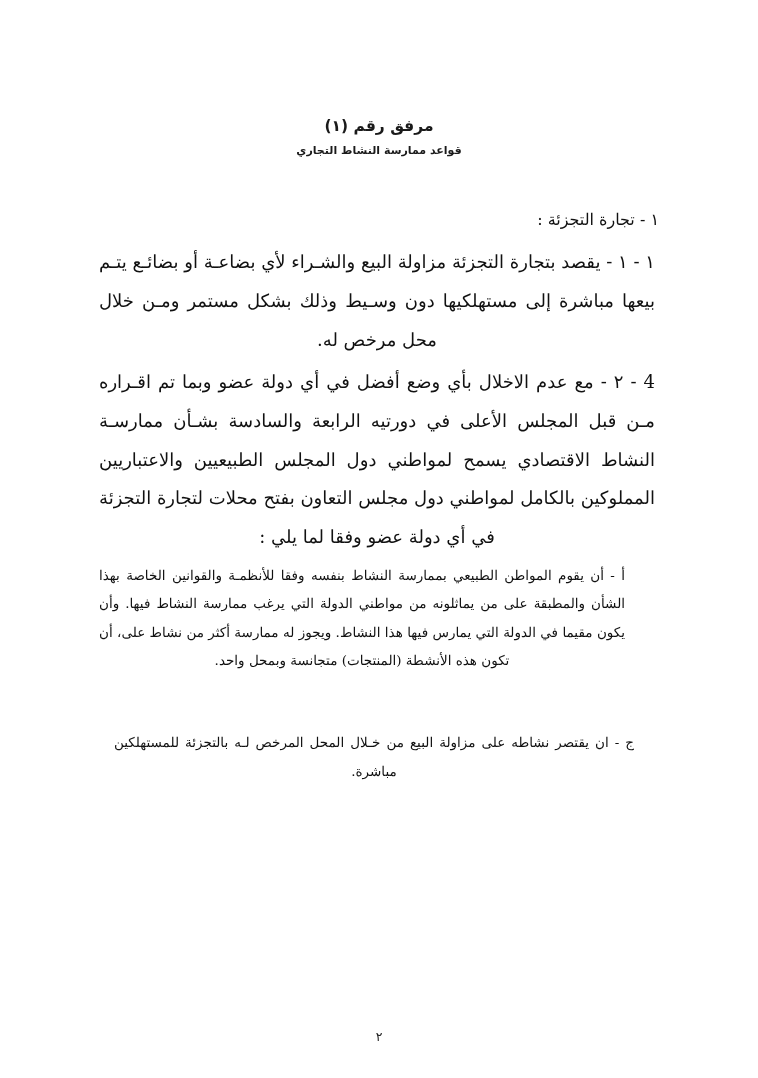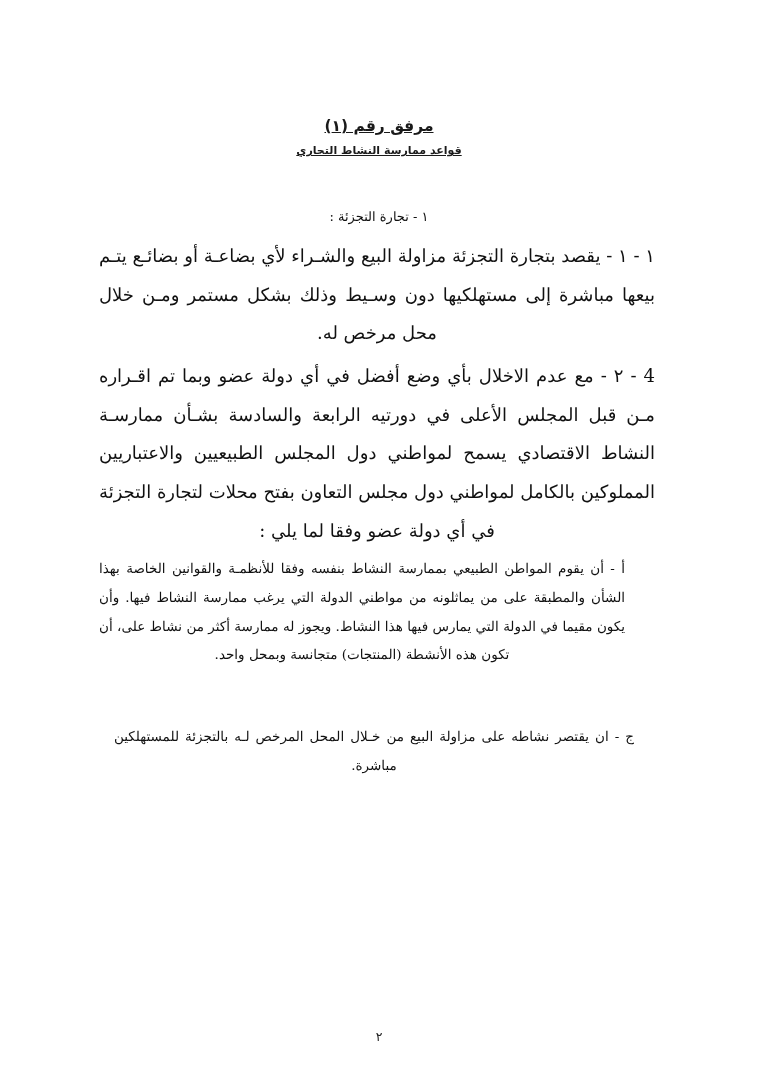--- a/index.html
+++ b/index.html
@@ -19,21 +19,20 @@
     position: absolute;
     inset: 0;
     padding: 0;
   }
   .title-block {
     margin-top: 112px;
     text-align: center;
     font-family: "DejaVu Sans", "Liberation Sans", sans-serif;
     font-weight: bold;
     color: #1a1a1a;
-    text-decoration: underline;
   }
   .title-line1 {
     font-size: 15.5px;
     letter-spacing: 0.5px;
     line-height: 1.9;
   }
   .title-line2 {
     font-size: 11px;
     letter-spacing: 0.5px;
     line-height: 1.9;
@@ -41,23 +40,23 @@
   .body-block {
     margin: 0 auto;
     padding-top: 26px;
     width: 560px;
   }
   p {
     margin: 0;
     padding: 0;
   }
   .section-head {
-    font-size: 13px;
+    font-size: 16px;
     line-height: 2.05;
-    text-align: center;
+    text-align: right;
     margin-top: 16px;
     margin-bottom: 6px;
   }
   .para {
     font-size: 18px;
     line-height: 2.15;
     text-align: justify;
     text-align-last: center;
     margin-bottom: 4px;
   }

